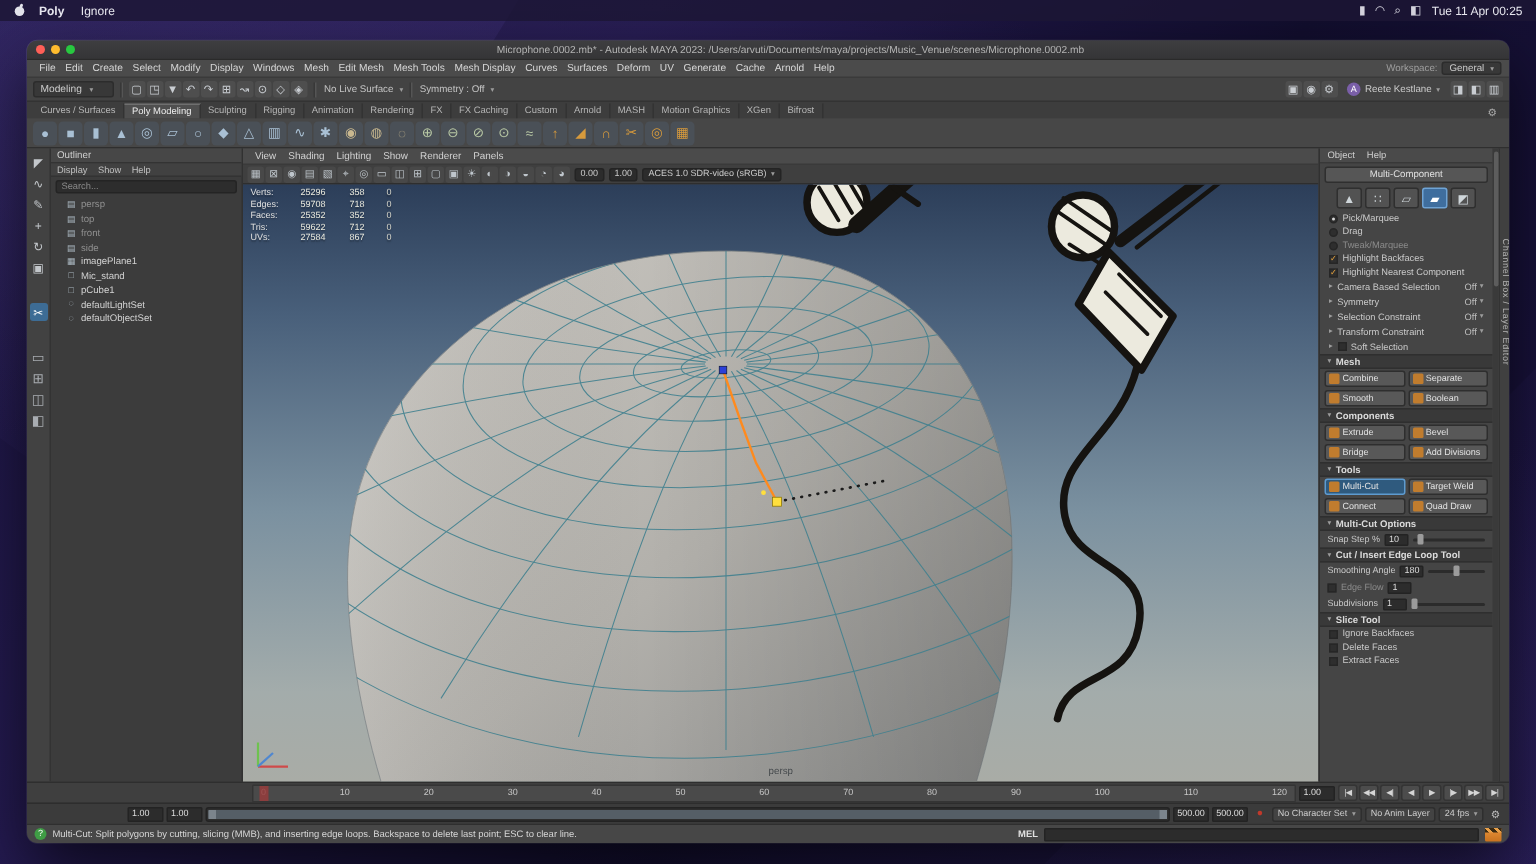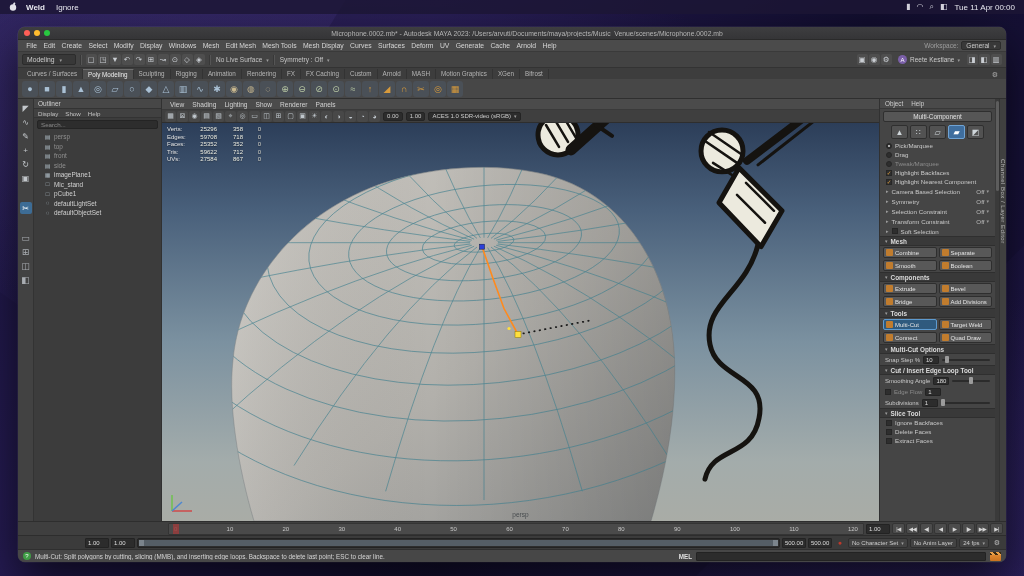--- a/index.html
+++ b/index.html
@@ -132,31 +132,31 @@
   <div class="shard1"></div>
   <div class="shard2"></div>
 </div>
 
 <div class="macbar">
   <span><svg width="8" height="9">
         <circle cx="4" cy="5.5" r="3.2" fill="#e2e2ea"></circle>
         <ellipse cx="5.2" cy="1.8" rx="1" ry="1.4" fill="#e2e2ea" transform="rotate(30 5.2 1.8)"></ellipse>
       </svg></span>
   <span id="mac-menus" style="display:flex;gap:7px;">
-      <span class="mac-menu bold">Weld</span>
+      <span class="mac-menu bold">Poly</span>
       <span class="mac-menu">Ignore</span>
     </span>
   <span class="spacer"></span>
   <span id="mac-status" style="display:flex;gap:6px;">
       <span class="mac-ic">▮</span>
       <span class="mac-ic">◠</span>
       <span class="mac-ic">⌕</span>
       <span class="mac-ic">◧</span>
     </span>
-  <span class="mac-clock">Tue 11 Apr 00:00</span>
+  <span class="mac-clock">Tue 11 Apr 00:25</span>
 </div>
 
 <div class="window">
   <div class="titlebar">
     <span class="tl red"></span>
     <span class="tl yellow"></span>
     <span class="tl green"></span>
     <span class="wtitle">Microphone.0002.mb* - Autodesk MAYA 2023: /Users/arvuti/Documents/maya/projects/Music_Venue/scenes/Microphone.0002.mb</span>
   </div>
 

